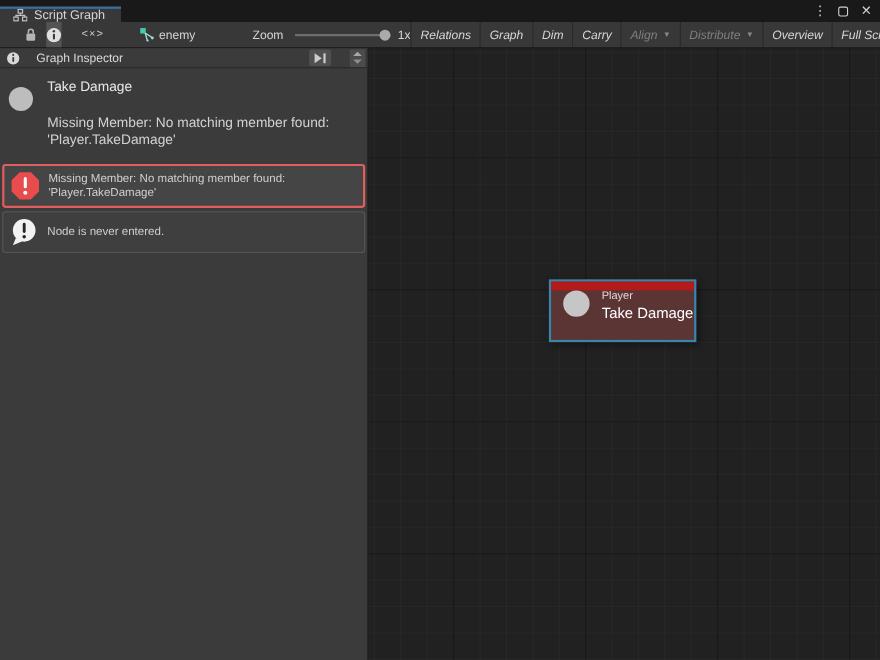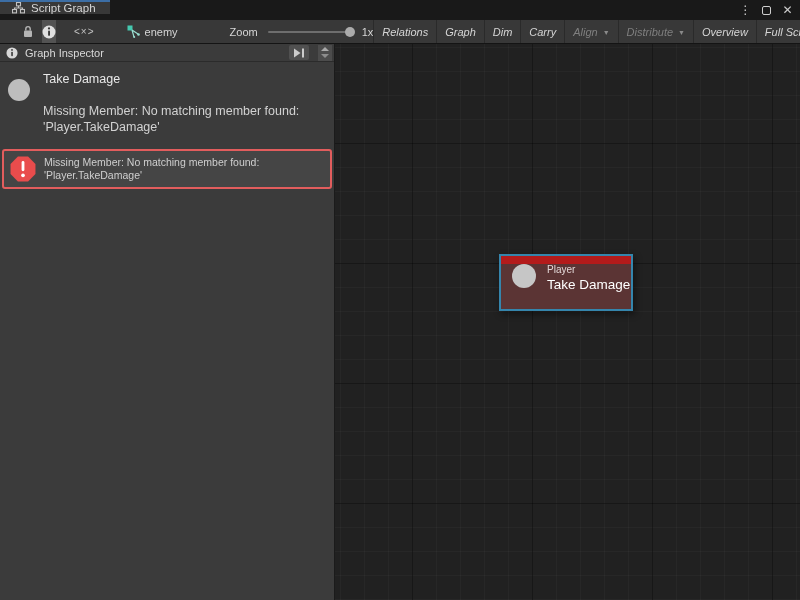--- a/index.html
+++ b/index.html
@@ -1,21 +1,21 @@
 <!DOCTYPE html>
 <html><head>
 <meta charset="utf-8">
 <style>
   * { margin:0; padding:0; box-sizing:border-box; }
   html,body { width:800px; height:600px; overflow:hidden; }
   body { font-family:"Liberation Sans","DejaVu Sans",sans-serif; background:#191919; -webkit-font-smoothing:antialiased; }
   .window { position:relative; width:800px; height:600px; background:#191919; }
 
   
-  .tabbar { position:relative; height:20px; background:#191919; display:flex; align-items:flex-start; }
+  .tabbar { position:relative; height:20px; background:#191919; display:flex; align-items:flex-end; }
   .tab { display:flex; align-items:center; gap:6px; width:110px; padding:0 10px 0 12px;
          background:#383838; border-top:2px solid #3c6ea5; color:#d6d6d6; font-size:11.5px; }
   .winctrl { position:absolute; right:4px; top:0; height:20px; display:flex; align-items:center; gap:4px; color:#cfcfcf; }
   .winctrl .wbtn { width:17px; height:17px; display:flex; align-items:center; justify-content:center; font-size:12px; cursor:default; }
   .sq { width:9px; height:9px; border:1.4px solid #cfcfcf; border-radius:2px; display:inline-block; }
 
   
   .toolbar { height:24px; background:#383838; border-bottom:1px solid #141414; display:flex; align-items:stretch; color:#d6d6d6; font-size:11px; }
   .tb-sep { width:1px; background:#2a2a2a; }
   .tb-btn { display:flex; align-items:center; padding:0 8px; white-space:nowrap;font-style:italic; }
@@ -28,21 +28,21 @@
   .zoom-handle { position:absolute; right:-5px; top:-4px; width:10px; height:10px; border-radius:50%; background:#ababab; }
   .btn-group { margin-left:auto; display:flex; align-items:stretch; }
   .btn-group .tb-btn.dim { color:#7f7f7f; }
   .caret { font-size:7px; margin-left:5px; color:#8a8a8a; transform:translateY(1px); }
 
   
   .main { display:flex; height:556px; }
 
   
   .inspector { width:335px; background:#3b3b3b; border-right:1px solid #1b1b1b; display:flex; flex-direction:column; }
-  .insp-header { height:18px; background:#3b3b3b; border-bottom:1px solid #2b2b2b; display:flex; align-items:center; padding:0 2px 0 6px; color:#d9d9d9; font-size:11px; gap:7px; }
+  .insp-header { height:18px; background:#3b3b3b; border-bottom:1px solid #2b2b2b; display:flex; align-items:center; padding:0 2px 0 6px; color:#d9d9d9; font-size:11px; gap:15px; }
   .insp-header .spacer { flex:1; }
   .mini-btn { width:20px; height:15px; background:#505050; border-radius:2px; display:flex; align-items:center; justify-content:center; }
   .spinner { width:14px; height:16px; background:#4c4c4c; display:flex; flex-direction:column; align-items:center; justify-content:center; gap:3px; margin-left:2px; }
   .tri-up { width:0; height:0; border-left:4px solid transparent; border-right:4px solid transparent; border-bottom:4px solid #a9a9a9; }
   .tri-down { width:0; height:0; border-left:4px solid transparent; border-right:4px solid transparent; border-top:4px solid #8d8d8d; }
 
   .overview { display:flex; padding:10px 8px 12px 8px; gap:13px; }
   .ov-circle { width:22px; height:22px; border-radius:50%; background:#bdbdbd; margin-top:7px; flex:none; }
   .ov-title { color:#e8e8e8; font-size:12.5px; margin-bottom:2px; }
   .ov-sub { color:#d2d2d2; font-size:12.5px; }
@@ -214,20 +214,31 @@
           <polygon points="7.3,0.5 16.7,0.5 23.5,7.3 23.5,16.7 16.7,23.5 7.3,23.5 0.5,16.7 0.5,7.3" fill="#e94c4c"></polygon>
           <rect x="10.7" y="4.6" width="2.6" height="9.4" rx="1.3" fill="#ffffff"></rect>
           <circle cx="12" cy="17.8" r="1.7" fill="#ffffff"></circle>
         </svg>
         <div class="msg-text">
           <div>Missing Member: No matching member found:</div>
           <div>'Player.TakeDamage'</div>
         </div>
       </div>
 
+      <div class="msg-box warn-box">
+        <svg class="msg-ico" viewBox="0 0 24 24">
+          <circle cx="12" cy="10.5" r="9.5" fill="#f2f2f2"></circle>
+          <polygon points="5,17 2.5,23 11,19.5" fill="#f2f2f2"></polygon>
+          <rect x="10.8" y="4.2" width="2.4" height="8.6" rx="1.2" fill="#262626"></rect>
+          <circle cx="12" cy="15.9" r="1.5" fill="#262626"></circle>
+        </svg>
+        <div class="msg-text">
+          <div>Node is never entered.</div>
+        </div>
+      </div>
     </div>
 
     <div class="canvas">
       <div class="gnode">
         <div class="gnode-strip"></div>
         <div class="gnode-body">
           <div class="gnode-circle"></div>
           <div>
             <div class="gnode-group">Player</div>
             <div class="gnode-title">Take Damage</div>

